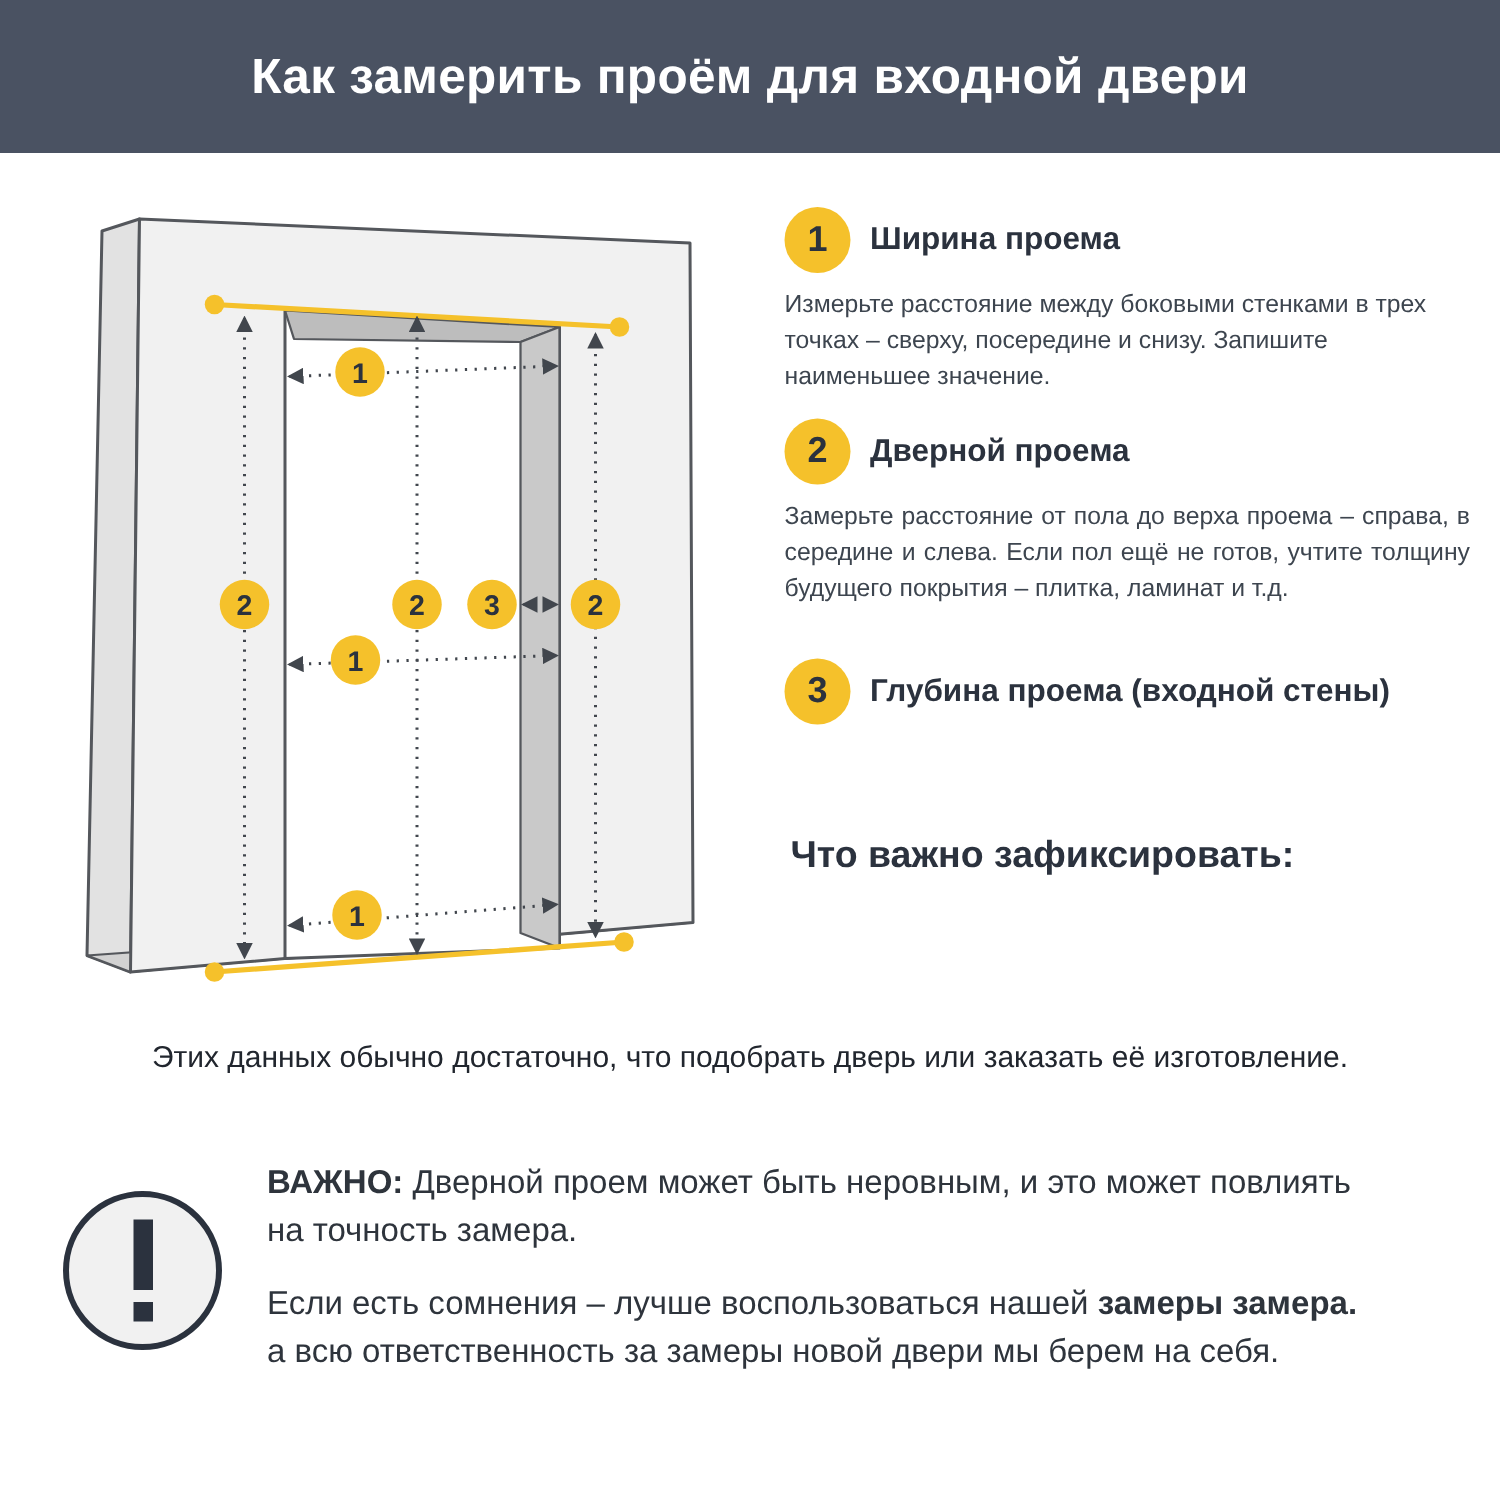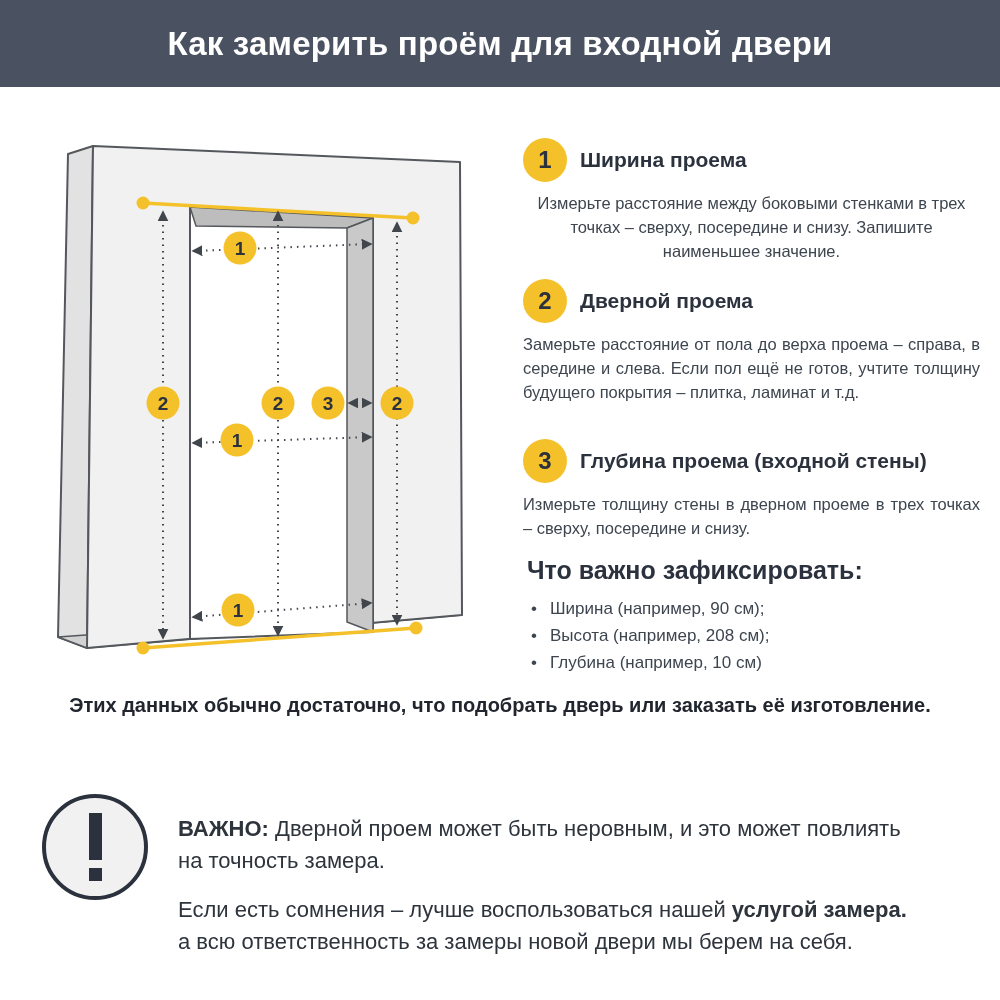--- a/index.html
+++ b/index.html
@@ -16,21 +16,21 @@
     --reveal-side:#c9c9c9;
   }
   *{margin:0;padding:0;box-sizing:border-box;}
   html,body{background:#ffffff;}
   #page{
     position:relative;width:1000px;height:1000px;background:#ffffff;overflow:hidden;
     font-family:"Liberation Sans","DejaVu Sans",sans-serif;color:var(--ink);
   }
   
   .header{
-    position:absolute;top:0;left:0;width:1000px;height:87px;
+    position:absolute;top:0;left:0;width:1000px;height:102px;
     background:var(--header-bg);display:flex;align-items:center;justify-content:center;
   }
   .header h1{color:#ffffff;font-size:33px;font-weight:700;letter-spacing:.2px;}
   
   .diagram{position:absolute;left:30px;top:120px;width:480px;height:560px;}
   .wall-front{fill:var(--wall);stroke:var(--outline);stroke-width:2;stroke-linejoin:round;}
   .wall-side{fill:var(--wall-side);stroke:var(--outline);stroke-width:2;stroke-linejoin:round;}
   .wall-bottom{fill:var(--wall-bottom);stroke:var(--outline);stroke-width:1.5;stroke-linejoin:round;}
   .hole{fill:#ffffff;stroke:var(--outline);stroke-width:2;stroke-linejoin:round;}
   .reveal-top{fill:var(--reveal-top);stroke:var(--outline);stroke-width:1.5;stroke-linejoin:round;}
@@ -43,46 +43,46 @@
   
   .steps{position:absolute;left:523px;top:0;width:457px;height:700px;}
   .sec{position:absolute;left:0;width:457px;}
   .sec-head{display:flex;align-items:center;gap:13px;}
   .num-badge{
     flex:0 0 auto;width:44px;height:44px;border-radius:50%;background:var(--accent);
     color:var(--ink);font-size:24px;font-weight:700;
     display:flex;align-items:center;justify-content:center;
   }
   .sec-title{font-size:21px;font-weight:700;color:var(--ink);}
-  .sec-body{margin-top:9px;font-size:16.5px;line-height:24px;color:var(--body-text);text-align:center;}
+  .sec-body{margin-top:9px;font-size:16.5px;line-height:24px;color:var(--body-text);}
   .sec-body.just{text-align:justify;}
   .sec-1{top:138px;}
   .sec-2{top:279px;}
   .sec-3{top:439px;}
   .checklist{position:absolute;left:0;top:556px;width:457px;}
   .check-title{font-size:25px;font-weight:700;color:var(--ink);margin-left:4px;}
   .check-list{list-style:none;margin-top:10px;}
   .check-item{
     position:relative;font-size:17px;line-height:27px;color:var(--body-text);padding-left:27px;
   }
   .check-item::before{content:"•";position:absolute;left:8px;color:var(--body-text);}
   
   .summary{
     position:absolute;top:694px;left:0;width:1000px;text-align:center;
-    font-size:20px;font-weight:700;color:#21262e;
+    font-size:20px;font-weight:400;color:#21262e;
   }
   
   .warn-icon{
     position:absolute;left:42px;top:794px;width:106px;height:106px;border-radius:50%;
     border:4px solid var(--ink);background:#f1f1f1;
     display:flex;flex-direction:column;align-items:center;justify-content:center;gap:8px;
   }
   .warn-bar{width:13px;height:47px;background:var(--ink);}
   .warn-square{width:13px;height:13px;background:var(--ink);}
-  .warn-text{position:absolute;left:178px;top:772px;width:800px;color:#2e343c;margin-top:41px;}
+  .warn-text{position:absolute;left:178px;top:772px;width:800px;color:#2e343c;}
   .warn-text .line{font-size:22px;line-height:32px;}
   .warn-p2{margin-top:17px;}
   b{font-weight:700;}
 </style>
 </head>
 <body>
 
 <div id="page">
 
   <div class="header">
@@ -167,44 +167,38 @@
         <div class="sec-title">Дверной проема</div>
       </div>
       <div class="sec-body just">Замерьте расстояние от пола до верха проема – справа, в середине и слева. Если пол ещё не готов, учтите толщину будущего покрытия – плитка, ламинат и т.д.</div>
     </div>
 
     <div class="sec sec-3">
       <div class="sec-head">
         <div class="num-badge">3</div>
         <div class="sec-title">Глубина проема (входной стены)</div>
       </div>
-      <div class="sec-body just">Измерьте толщину стены в дверном проеме в трех точках – сверху, посередине и снизу.</div>
     </div>
 
     <div class="checklist">
       <div class="check-title">Что важно зафиксировать:</div>
-      <ul class="check-list">
-        <li class="check-item"><span>Ширина (например, 90 см);</span></li>
-        <li class="check-item"><span>Высота (например, 208 см);</span></li>
-        <li class="check-item"><span>Глубина (например, 10 см)</span></li>
-      </ul>
     </div>
   </div>
 
   <div class="summary">Этих данных обычно достаточно, что подобрать дверь или заказать её изготовление.</div>
 
   <div class="warn-icon">
     <div class="warn-bar"></div>
     <div class="warn-square"></div>
   </div>
 
   <div class="warn-text">
     <div class="warn-p1">
       <div class="line"><b>ВАЖНО:</b><span> Дверной проем может быть неровным, и это может повлиять</span></div>
       <div class="line">на точность замера.</div>
     </div>
     <div class="warn-p2">
-      <div class="line"><span>Если есть сомнения – лучше воспользоваться нашей </span><b>услугой замера.</b></div>
+      <div class="line"><span>Если есть сомнения – лучше воспользоваться нашей </span><b>замеры замера.</b></div>
       <div class="line">а всю ответственность за замеры новой двери мы берем на себя.</div>
     </div>
   </div>
 
 </div>
 
 </body></html>

